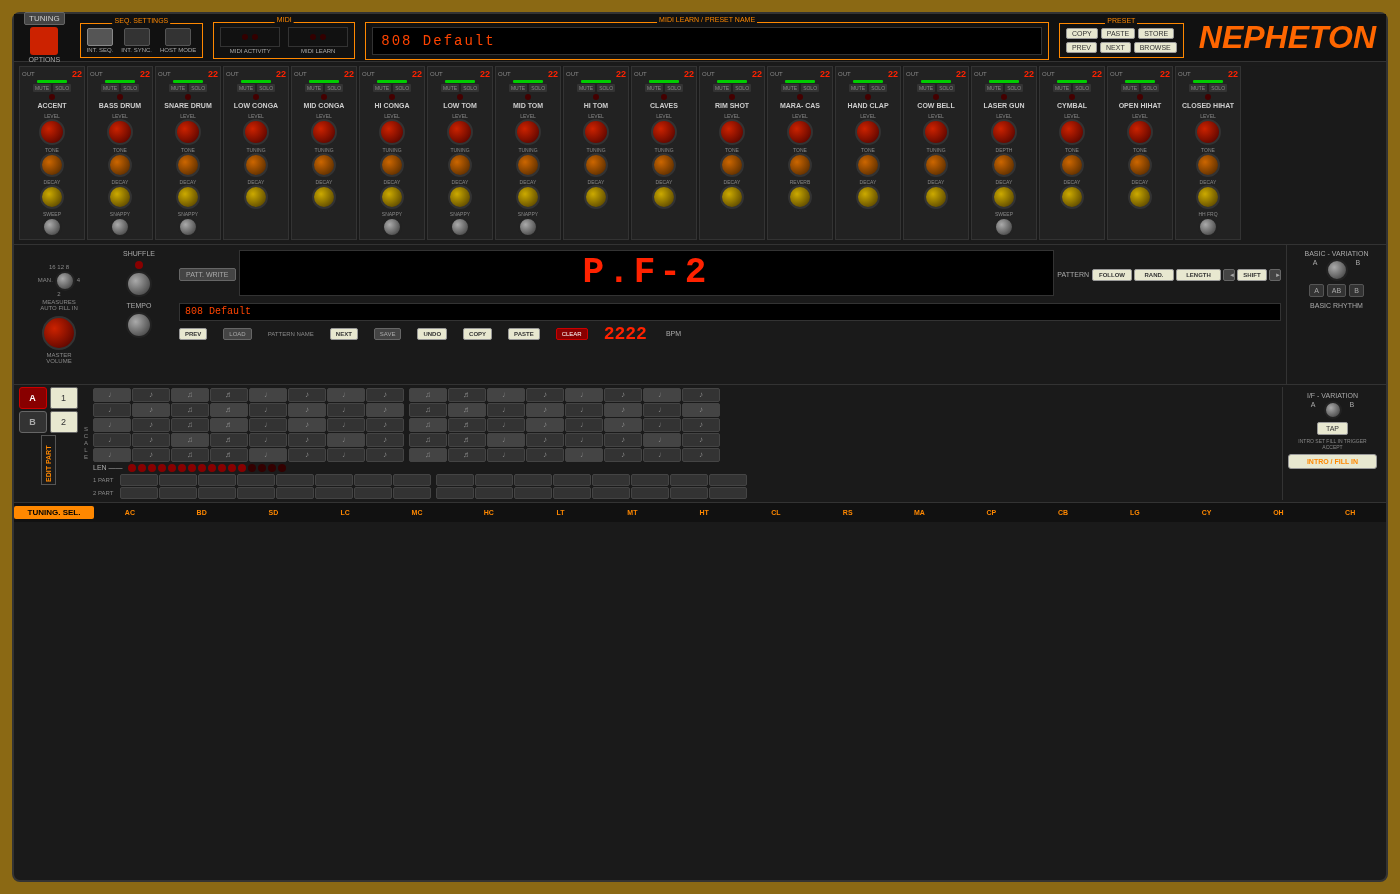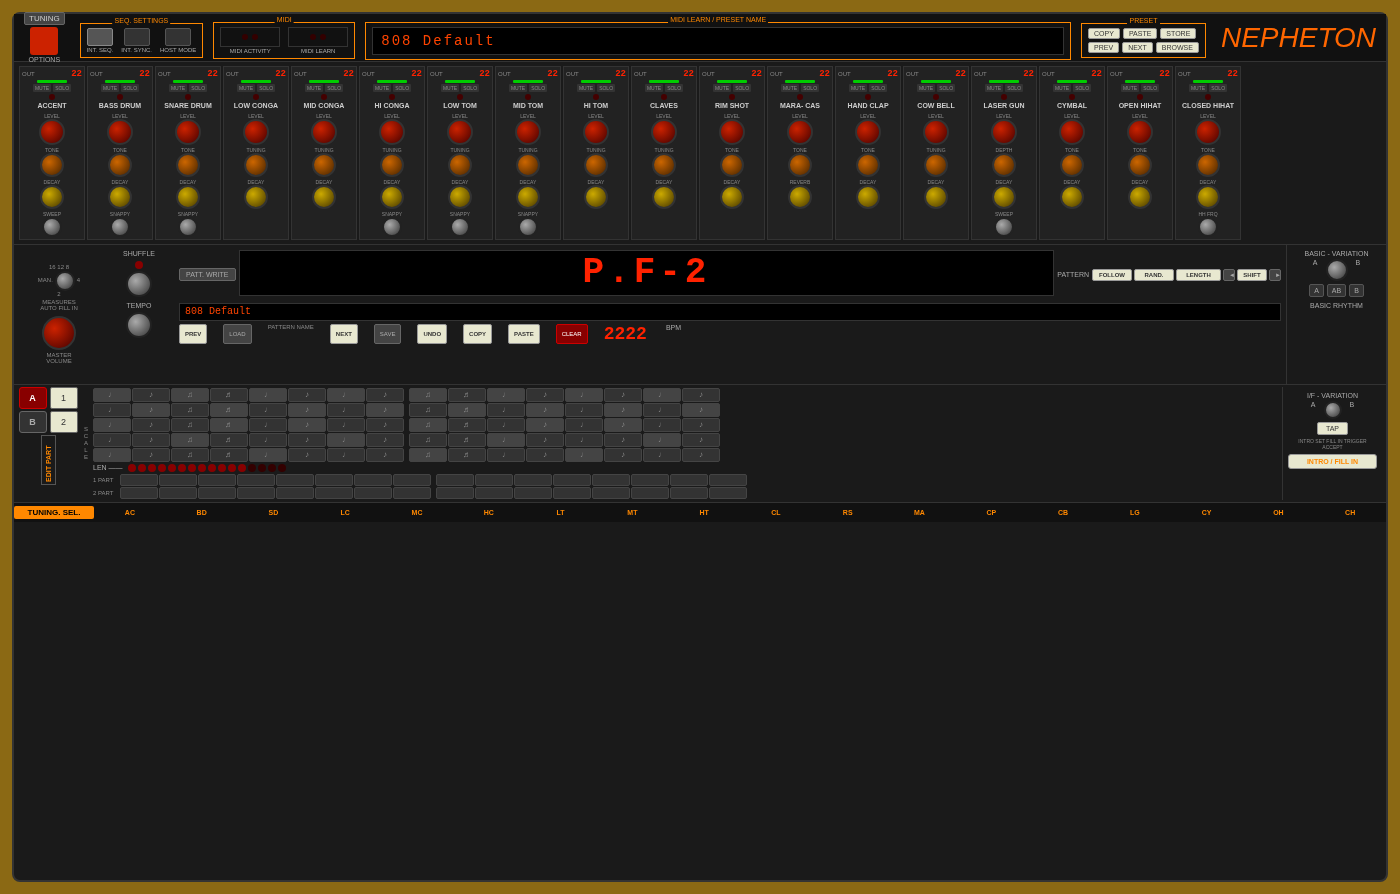--- a/index.html
+++ b/index.html
@@ -150,22 +150,22 @@
     .preset-nav-btn {
       background: #e8e8d0;
       border: 1px solid #999;
       border-radius: 2px;
       font-size: 7px;
       padding: 1px 5px;
       cursor: pointer;
       color: #333;
     }
     .logo {
-      font-size: 28px;
-      font-weight: normal;
+      font-size: 32px;
+      font-weight: bold;
       color: #ff6600;
       font-style: italic;
       margin-left: 10px;
     }
     
     .instruments-area {
       display: flex;
       padding: 4px 4px;
       background: #1a1a1a;
       overflow-x: hidden;
@@ -189,21 +189,21 @@
       margin-bottom: 1px;
     }
     .out-label {
       font-size: 6px;
       color: #888;
     }
     .out-value {
       font-size: 9px;
       color: #ff2200;
       font-weight: bold;
-      font-family: Liberation Mono, monospace;
+      font-family: Liberation Sans, sans-serif;
     }
     .green-led {
       width: 30px;
       height: 3px;
       background: #003300;
       border-radius: 1px;
     }
     .green-led.active { background: #00cc00; }
     .mute-solo-row {
       display: flex;
@@ -1131,21 +1131,21 @@
             <button class="ctrl-btn" style="width:30px;">SHIFT</button>
             <button class="ctrl-btn-dark" style="width:10px;">►</button>
           </div>
         </div>
       </div>
 
       <div class="pattern-name-display">
         <span class="pattern-name-text">808 Default</span>
       </div>
 
-      <div style="display:flex;gap:16px;margin-top:3px;">
+      <div style="display:flex;gap:16px;margin-top:3px;align-items:center;">
         <button class="ctrl-btn">PREV</button>
         <button class="ctrl-btn-dark">LOAD</button>
         <span style="font-size:6px;color:#888;">PATTERN NAME</span>
         <button class="ctrl-btn">NEXT</button>
         <button class="ctrl-btn-dark">SAVE</button>
         <button class="ctrl-btn">UNDO</button>
         <button class="ctrl-btn">COPY</button>
         <button class="ctrl-btn">PASTE</button>
         <button class="ctrl-btn-red">CLEAR</button>
 

